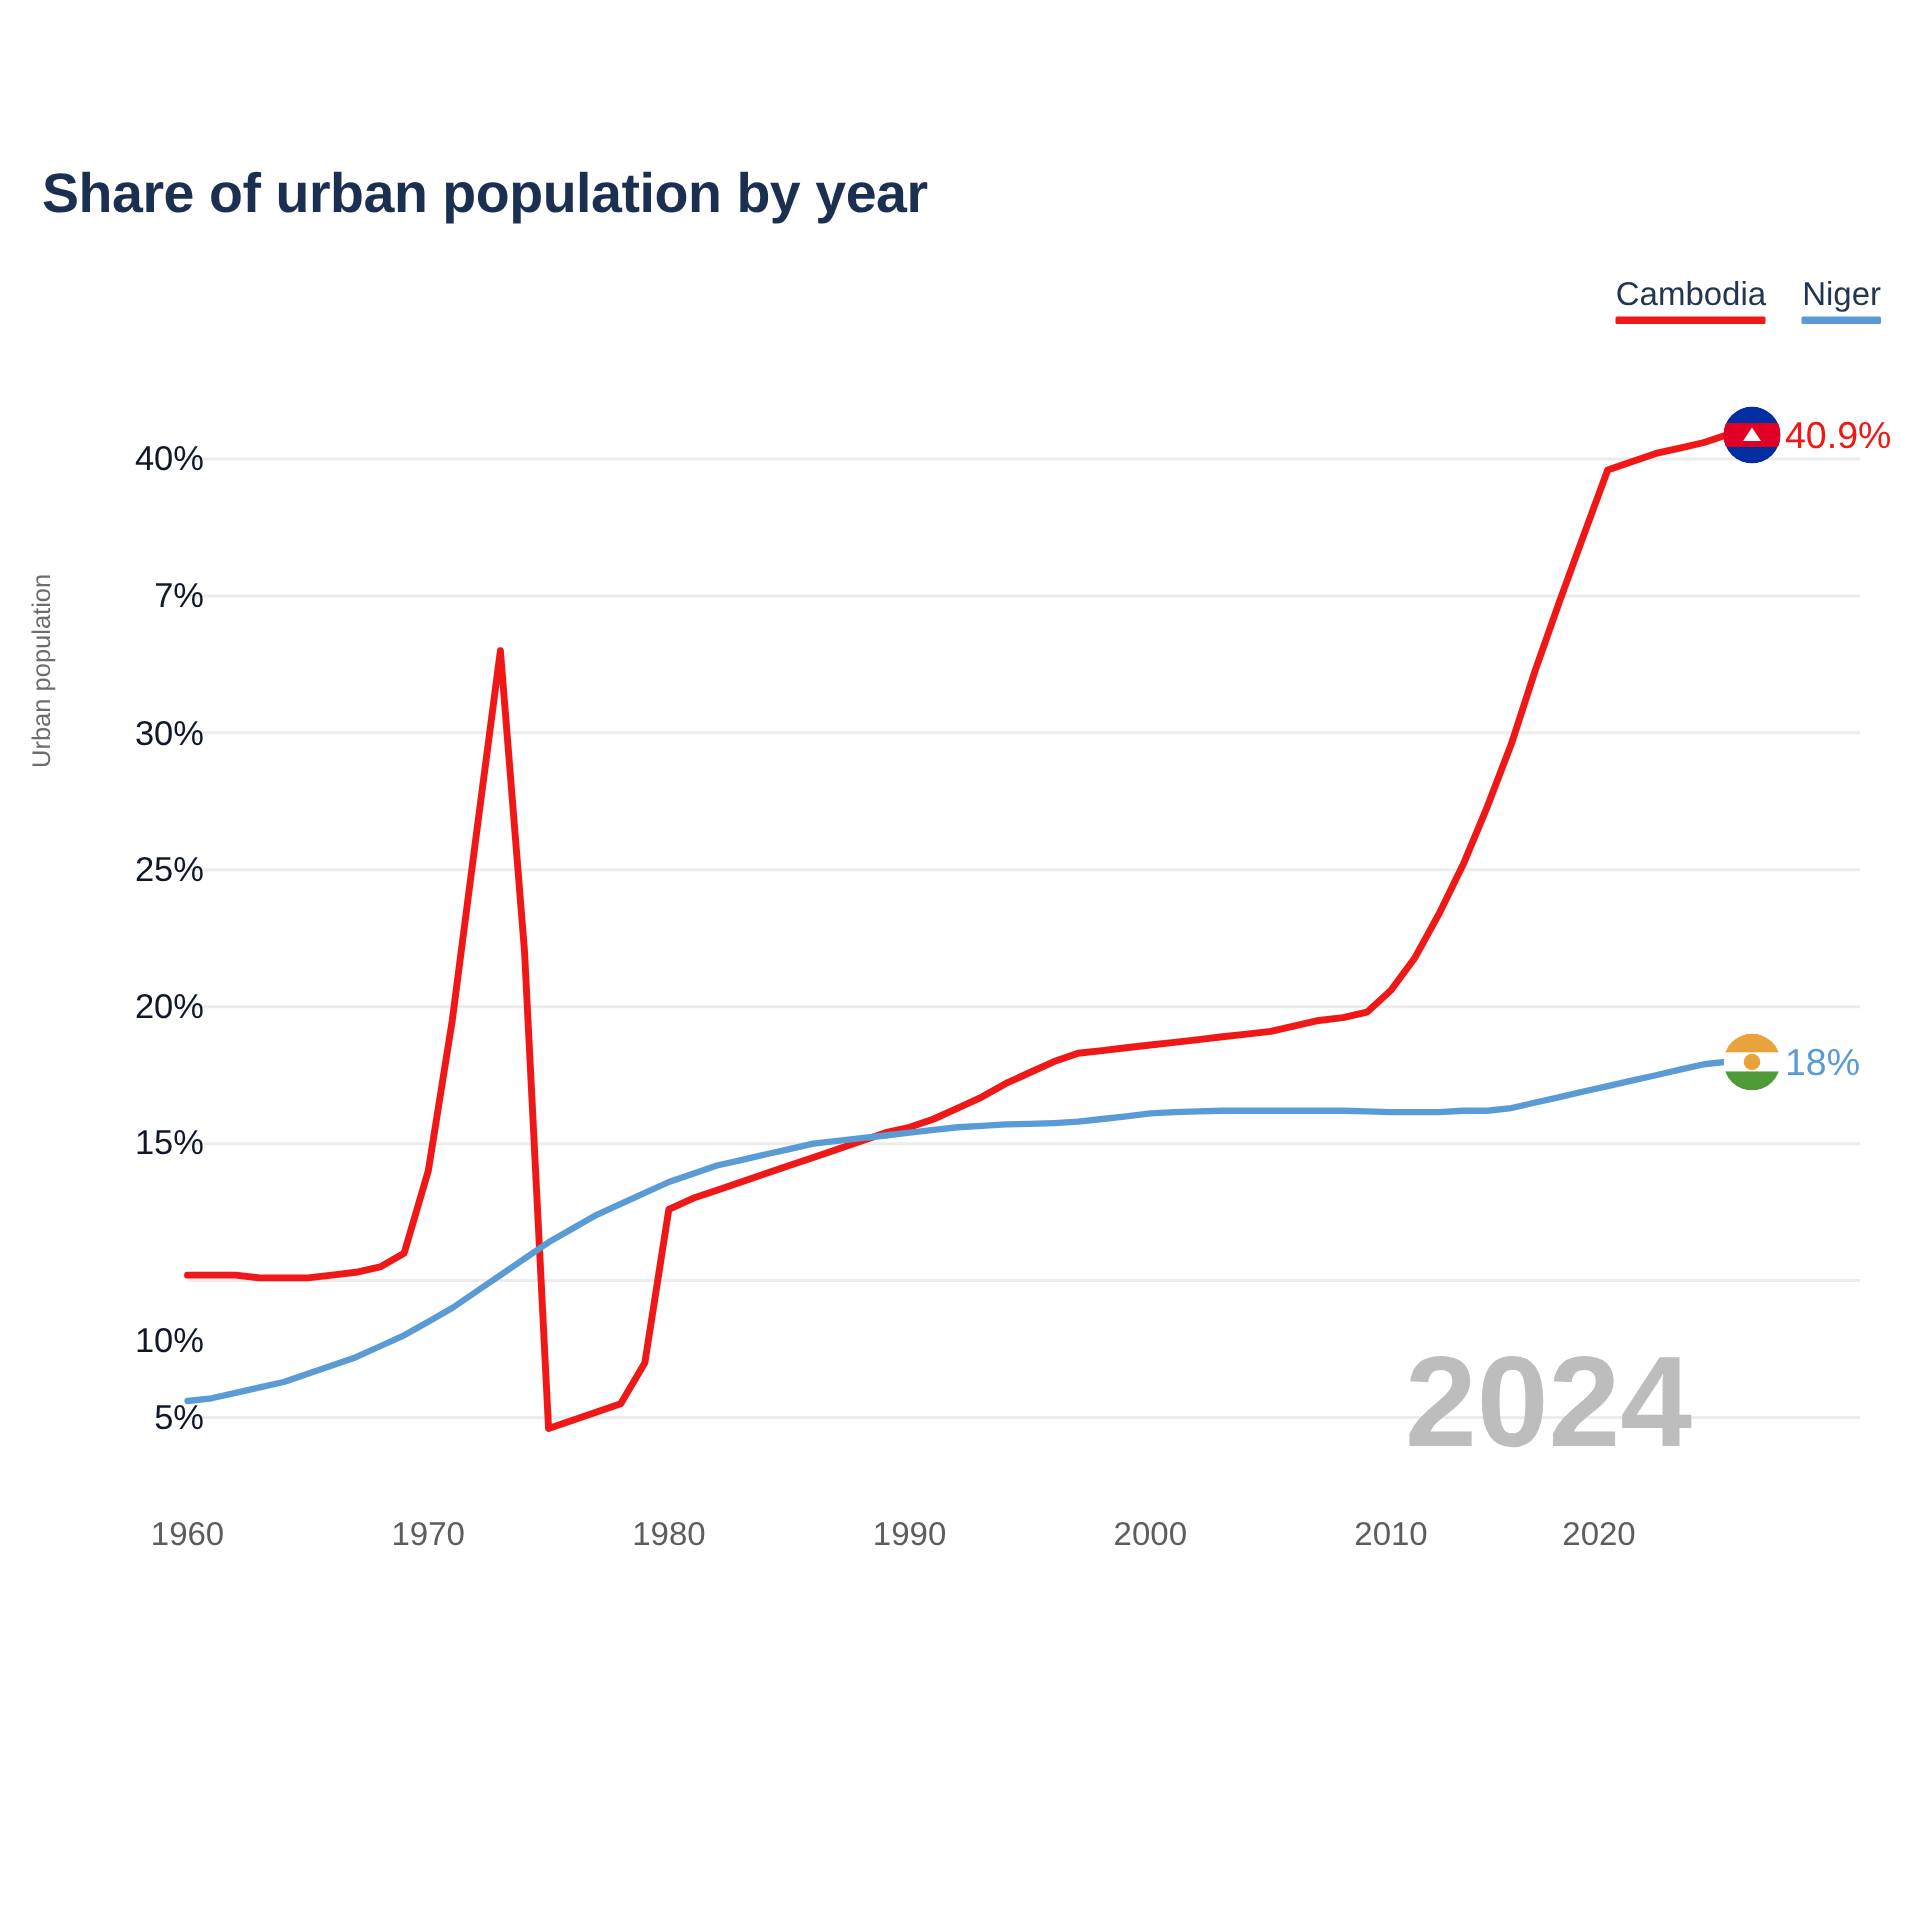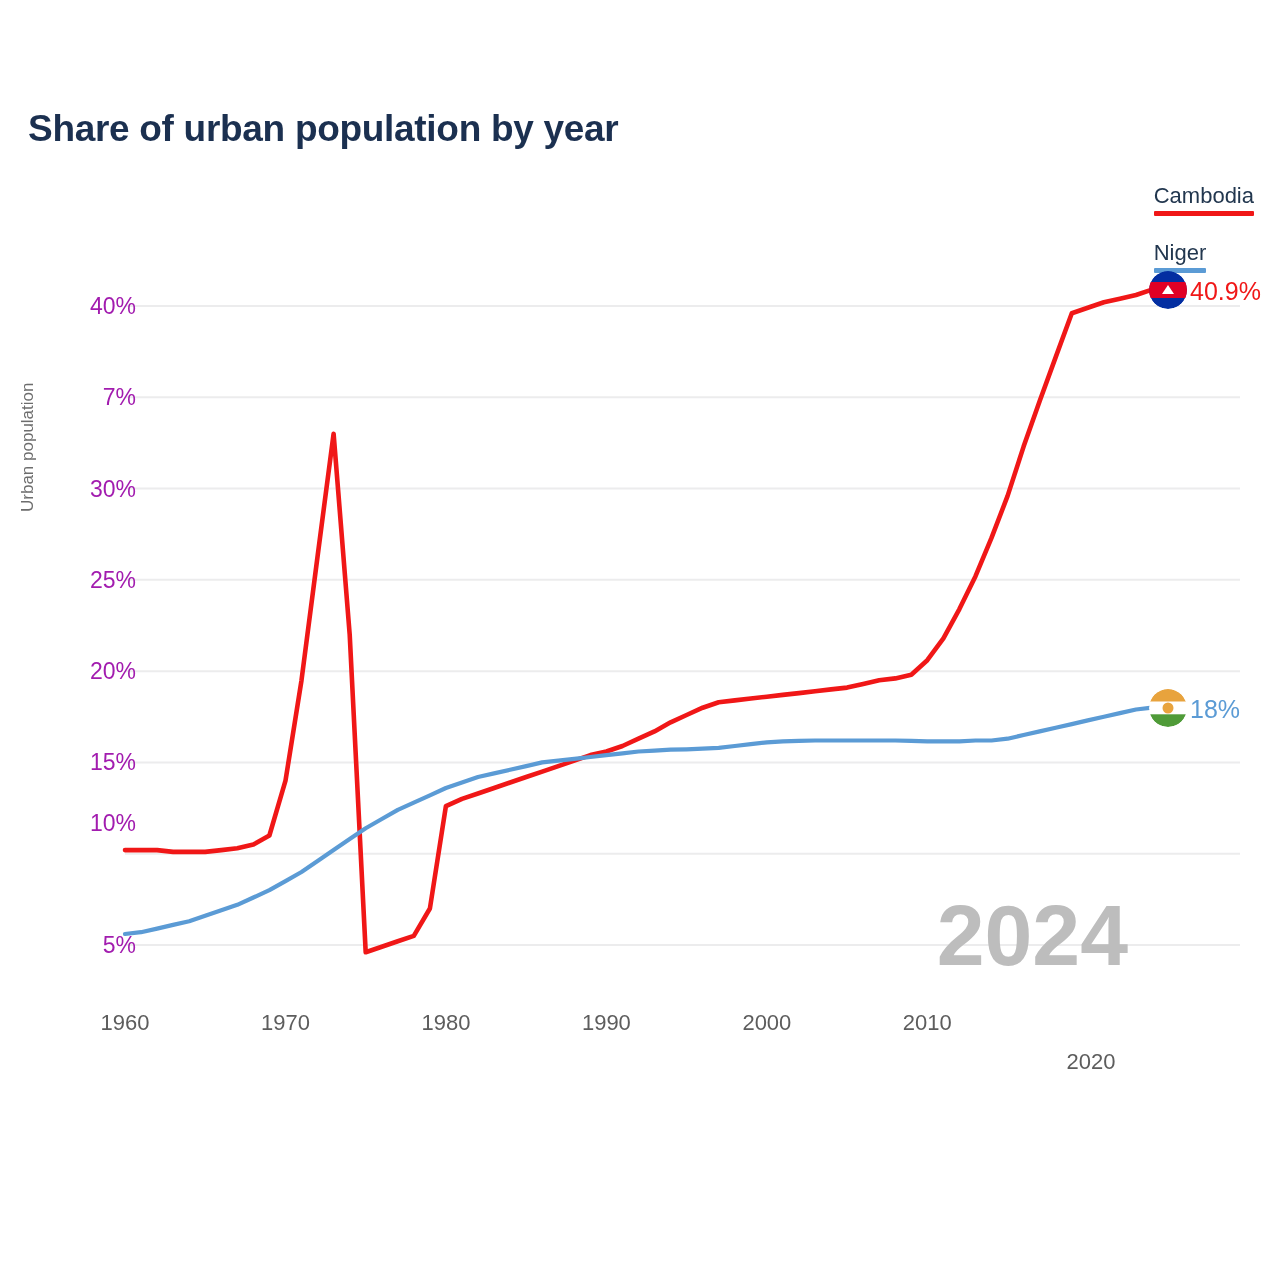--- a/index.html
+++ b/index.html
@@ -28,21 +28,21 @@
     font-weight: bold;
     color: #1b3050;
     letter-spacing: -0.3px;
     white-space: nowrap;
   }
   .legend {
     position: absolute;
     right: 26px;
     top: 183px;
     display: flex;
-    flex-direction: column;
+    flex-direction: row;
     align-items: flex-start;
     gap: 24px;
     margin-left: 20px;
   }
   .legend-item {
     display: flex;
     flex-direction: column;
     align-items: center;
   }
   .legend-label {
@@ -75,21 +75,21 @@
     transform-origin: 0 0;
     text-align: left;
     white-space: nowrap;
   }
   .ytick {
     position: absolute;
     right: 0;
     width: 100px;
     text-align: right;
     font-size: 23px;
-    color: #a21caf;
+    color: #0f172a;
     transform: translateY(-50%);
     white-space: nowrap;
   }
   .ytick-wrap {
     position: absolute;
     left: 36px;
     top: 0;
     width: 100px;
     height: 1280px;
   }
@@ -168,36 +168,36 @@
         <line x1="125" x2="1240" y1="306" y2="306" stroke="#ececed" stroke-width="2"></line>
       </g>
     <g id="serieslines">
         <polyline points="125.0,850.1 141.0,850.1 157.1,850.1 173.1,851.9 189.2,851.9 205.2,851.9 221.3,850.1 237.3,848.2 253.4,844.6 269.4,835.5 285.5,780.7 301.5,680.3 317.6,556.1 333.6,433.8 349.7,634.6 365.7,952.3 381.8,946.8 397.8,941.3 413.8,935.9 429.9,908.5 445.9,806.2 462.0,798.9 478.0,793.5 494.1,788.0 510.1,782.5 526.2,777.0 542.2,771.6 558.3,766.1 574.3,760.6 590.4,755.1 606.4,751.5 622.5,746.0 638.5,738.7 654.5,731.4 670.6,722.3 686.6,715.0 702.7,707.7 718.7,702.2 734.8,700.4 750.8,698.5 766.9,696.7 782.9,694.9 799.0,693.1 815.0,691.2 831.1,689.4 847.1,687.6 863.2,683.9 879.2,680.3 895.3,678.4 911.3,674.8 927.3,660.2 943.4,638.3 959.4,609.1 975.5,576.2 991.5,537.9 1007.6,495.9 1023.6,446.6 1039.7,400.9 1055.7,357.1 1071.8,313.3 1087.8,307.8 1103.9,302.3 1119.9,298.7 1136.0,295.0 1152.0,289.6" fill="none" stroke="#f01717" stroke-width="4.6" stroke-linejoin="round" stroke-linecap="round"></polyline>
         <polyline points="125.0,934.0 141.0,932.2 157.1,928.6 173.1,924.9 189.2,921.3 205.2,915.8 221.3,910.3 237.3,904.8 253.4,897.5 269.4,890.2 285.5,881.1 301.5,872.0 317.6,861.0 333.6,850.1 349.7,839.1 365.7,828.2 381.8,819.0 397.8,809.9 413.8,802.6 429.9,795.3 445.9,788.0 462.0,782.5 478.0,777.0 494.1,773.4 510.1,769.7 526.2,766.1 542.2,762.4 558.3,760.6 574.3,758.8 590.4,757.0 606.4,755.1 622.5,753.3 638.5,751.5 654.5,750.6 670.6,749.6 686.6,749.3 702.7,748.7 718.7,747.8 734.8,746.0 750.8,744.2 766.9,742.3 782.9,741.4 799.0,740.9 815.0,740.5 831.1,740.5 847.1,740.5 863.2,740.5 879.2,740.5 895.3,740.5 911.3,740.9 927.3,741.4 943.4,741.4 959.4,741.4 975.5,740.5 991.5,740.5 1007.6,738.7 1023.6,735.0 1039.7,731.4 1055.7,727.7 1071.8,724.1 1087.8,720.4 1103.9,716.8 1119.9,713.1 1136.0,709.5 1152.0,707.7" fill="none" stroke="#5b9bd5" stroke-width="4.2" stroke-linejoin="round" stroke-linecap="round"></polyline>
       </g>
   </svg>
 
   <div class="ytick-wrap" id="yticks">
       <div class="ytick" style="top: 945px;">5%</div>
-      <div class="ytick" style="top: 823px;">10%</div>
+      <div class="ytick" style="top: 894px;">10%</div>
       <div class="ytick" style="top: 762.429px;">15%</div>
       <div class="ytick" style="top: 671.143px;">20%</div>
       <div class="ytick" style="top: 579.857px;">25%</div>
       <div class="ytick" style="top: 488.571px;">30%</div>
       <div class="ytick" style="top: 397.286px;">7%</div>
       <div class="ytick" style="top: 306px;">40%</div>
     </div>
   <div id="xticks">
       <div class="xtick" style="left: 125px;">1960</div>
       <div class="xtick" style="left: 285.469px;">1970</div>
       <div class="xtick" style="left: 445.938px;">1980</div>
       <div class="xtick" style="left: 606.406px;">1990</div>
       <div class="xtick" style="left: 766.875px;">2000</div>
       <div class="xtick" style="left: 927.344px;">2010</div>
-      <div class="xtick" style="left: 1091px; margin-top: 39px;">2020</div>
+      <div class="xtick" style="left: 1066px;">2020</div>
     </div>
 
   <div class="watermark">2024</div>
 
   <div class="flagdot" id="flag-cambodia" style="left: 1168px; top: 289.569px;">
     <svg viewBox="0 0 38 38" width="38" height="38">
       <circle cx="19" cy="19" r="19" fill="#032ea1"></circle>
       <rect x="0" y="11" width="38" height="16" fill="#e00025"></rect>
       <path d="M19 14 L25 23 L13 23 Z" fill="#ffffff"></path>
     </svg>

